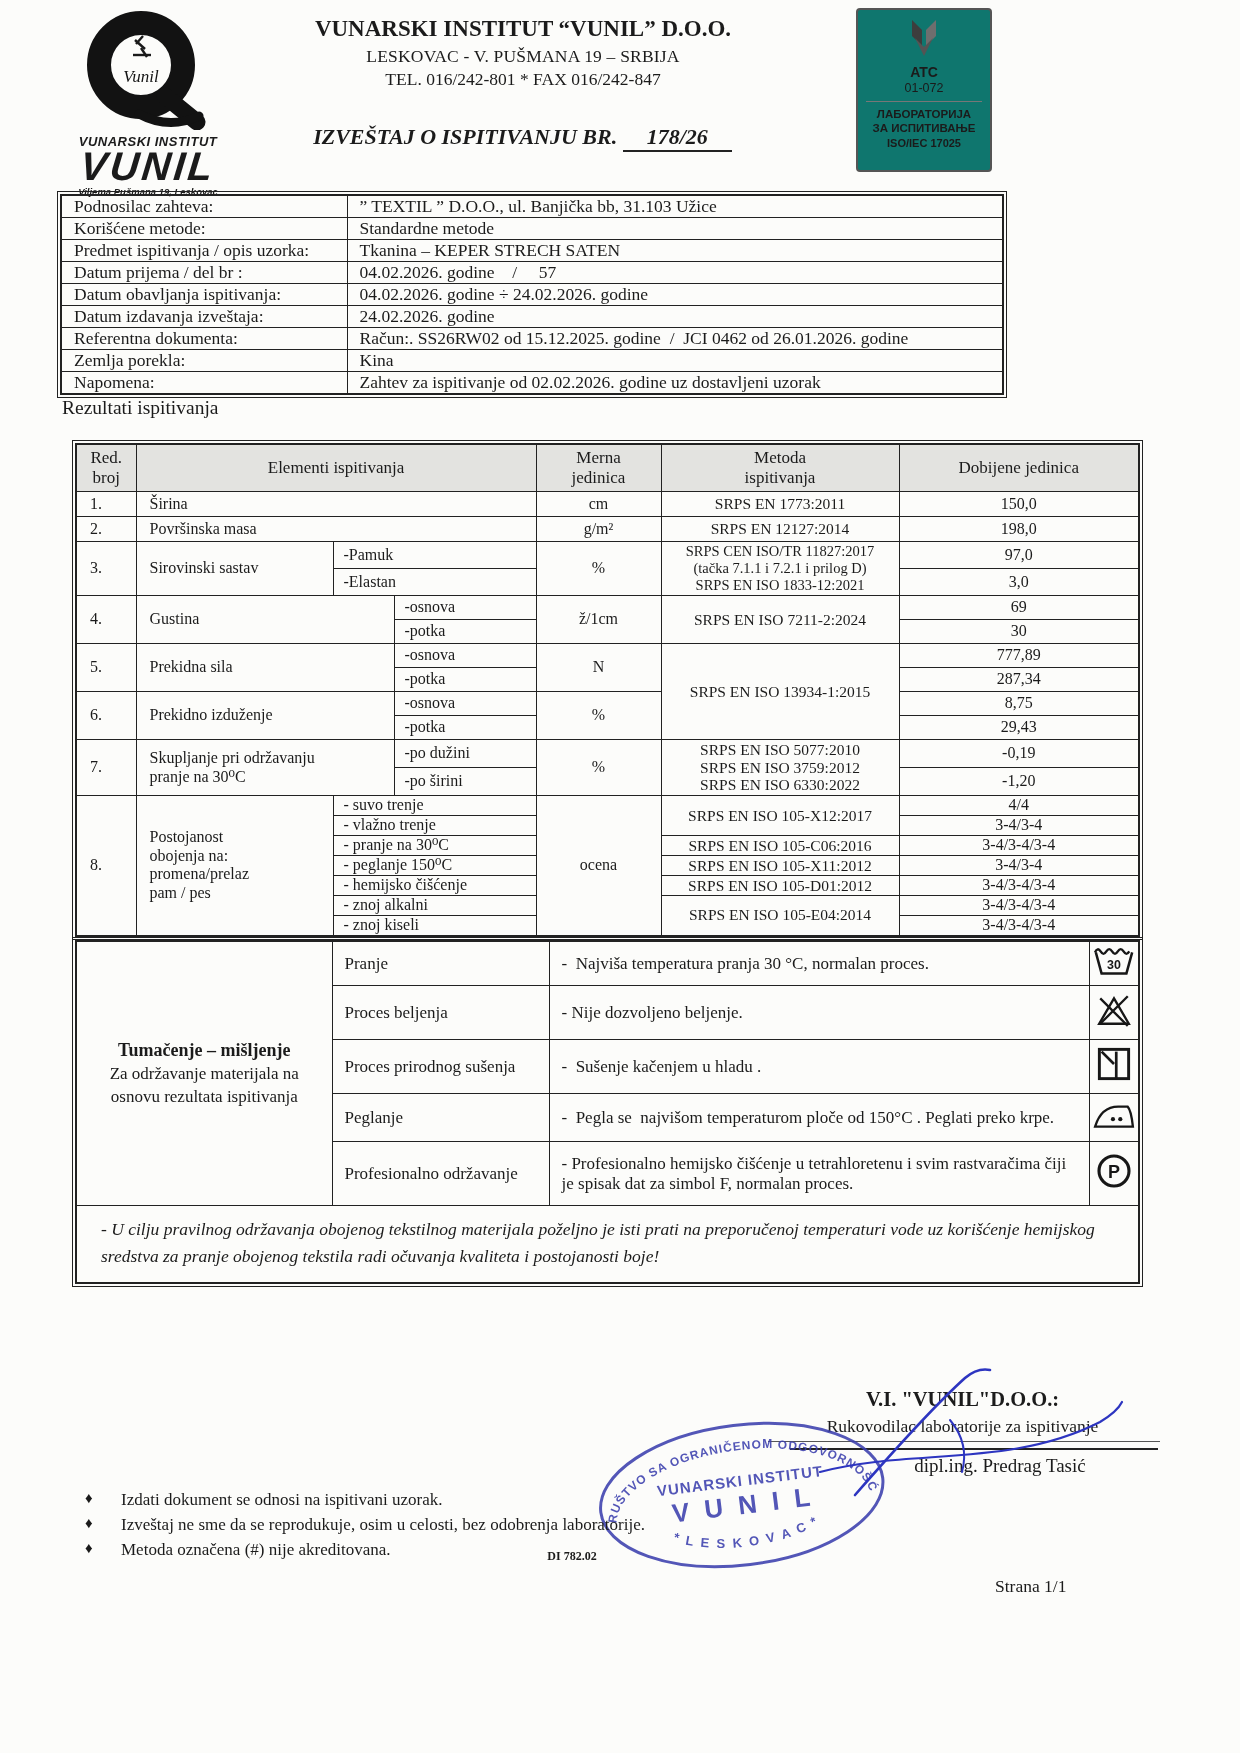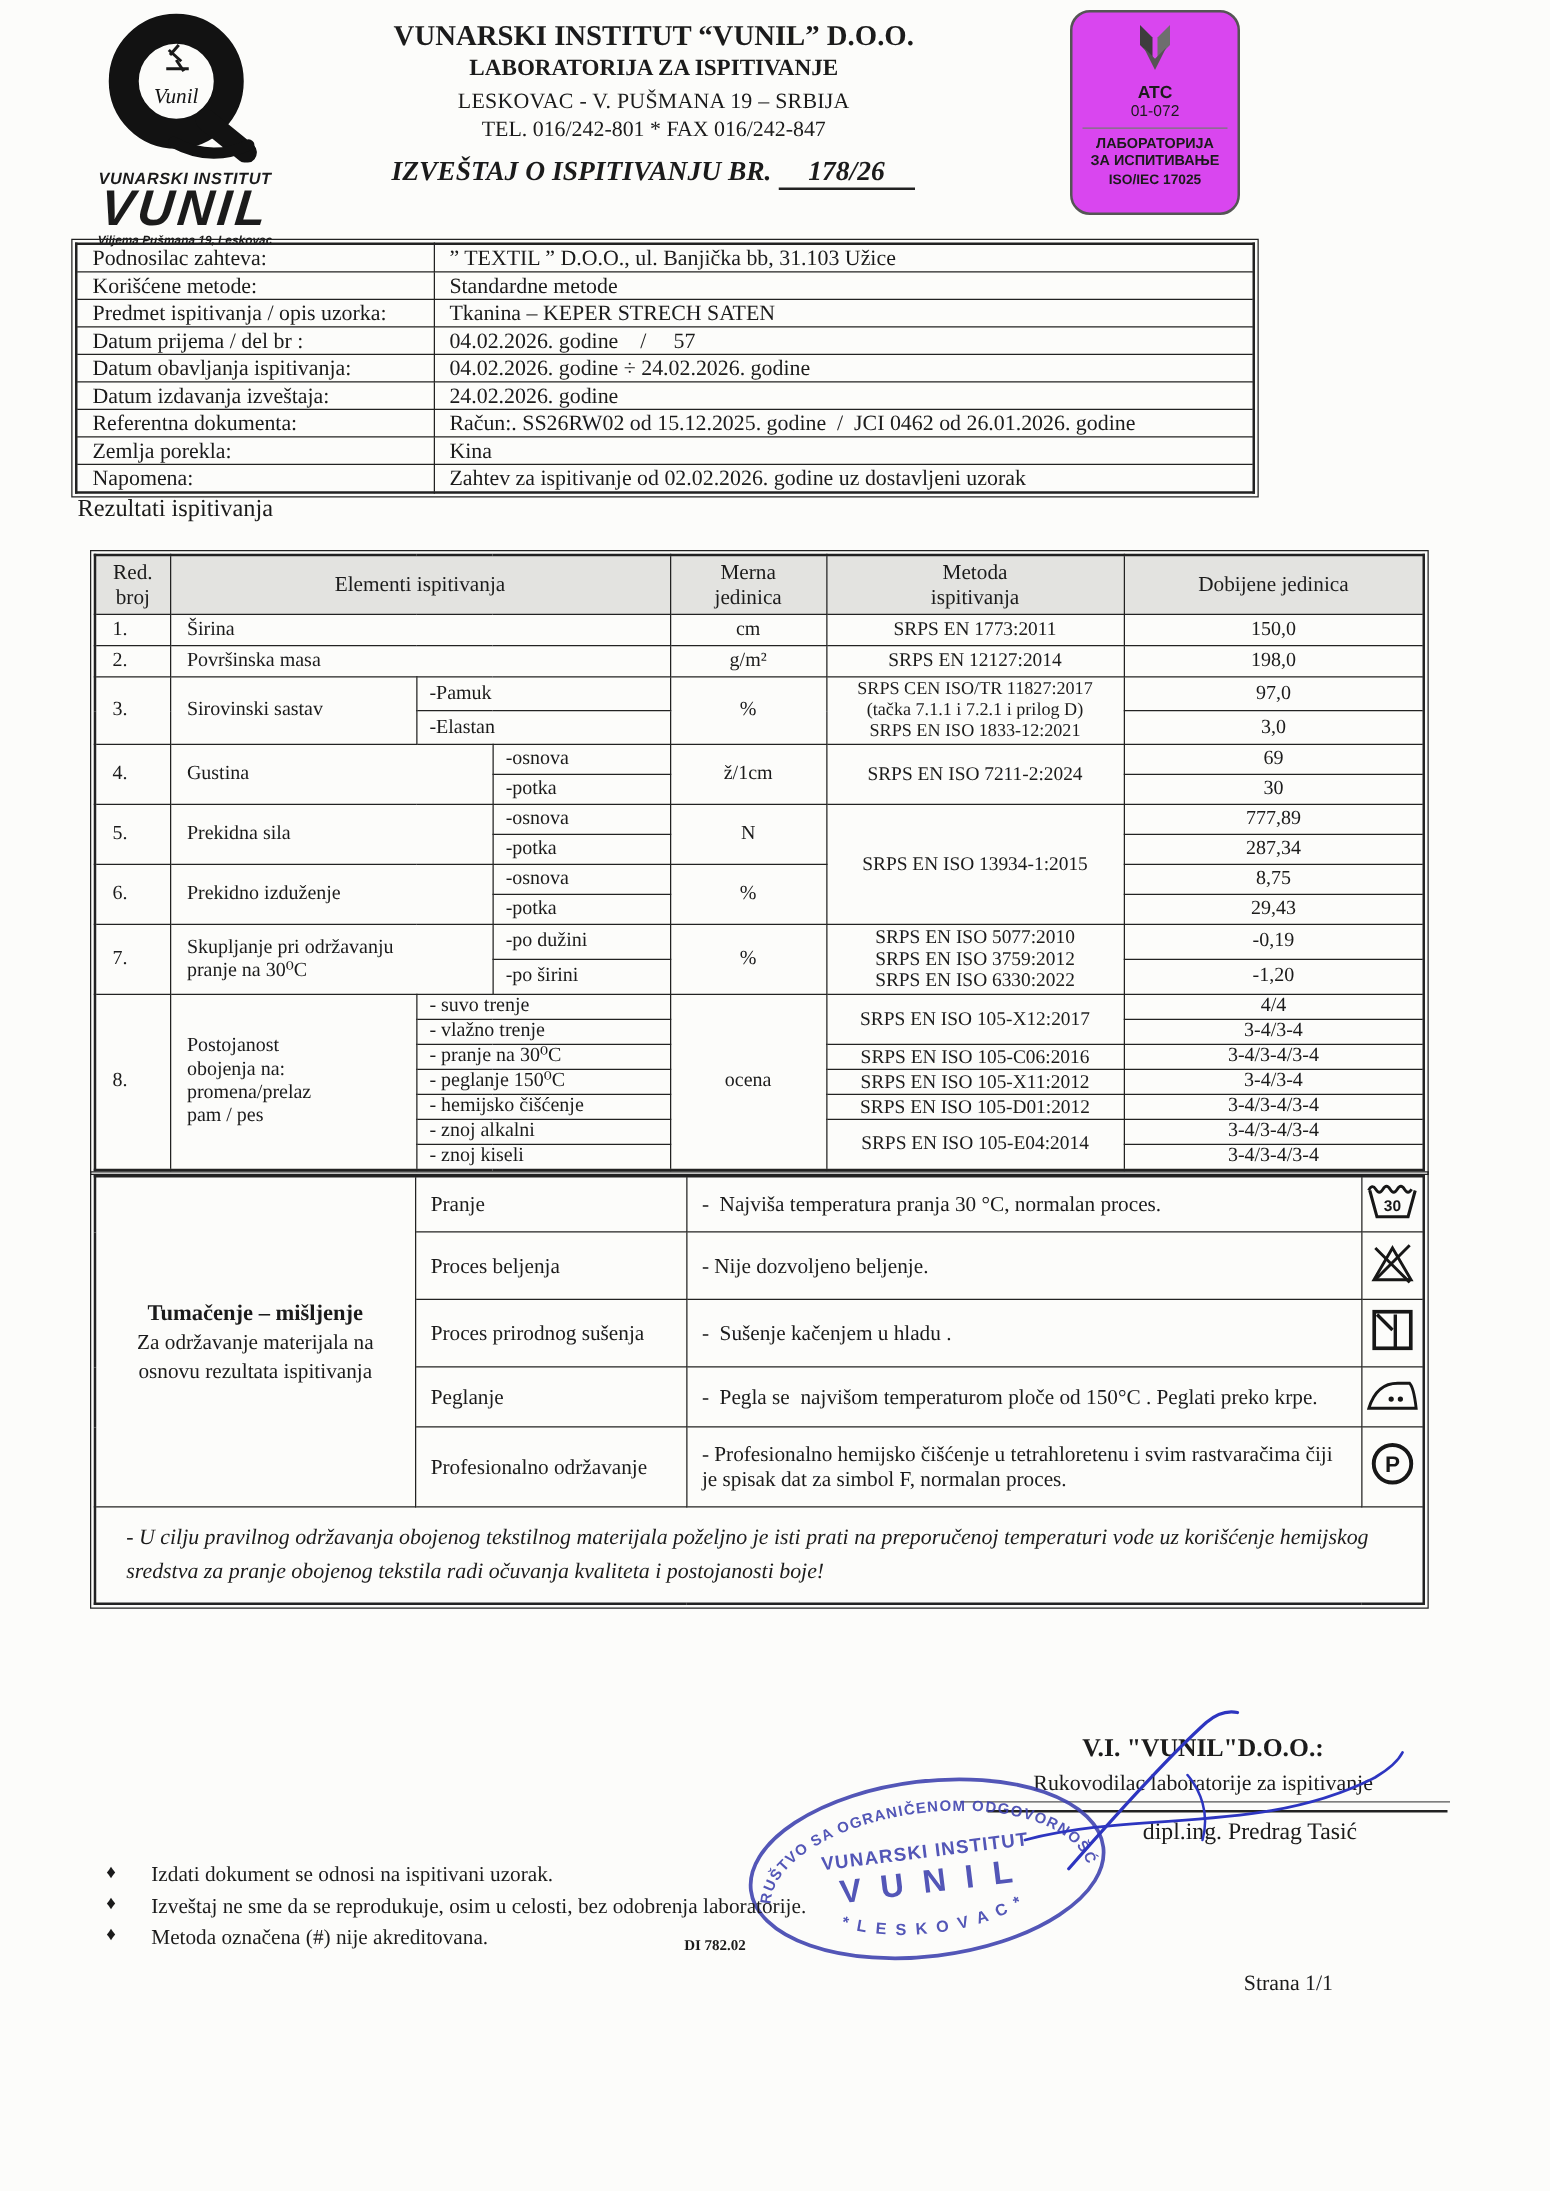--- a/index.html
+++ b/index.html
@@ -14,21 +14,21 @@
   .logo-inst{font-family:"Liberation Sans","DejaVu Sans",sans-serif;font-weight:bold;font-style:italic;font-size:13px;letter-spacing:.5px;margin-top:0;}
   .logo-brand{font-family:"Liberation Sans","DejaVu Sans",sans-serif;font-weight:bold;font-style:italic;font-size:40px;letter-spacing:3px;line-height:.85;transform:skewX(-6deg);}
   .logo-addr{font-family:"Liberation Sans","DejaVu Sans",sans-serif;font-weight:bold;font-style:italic;font-size:9.5px;margin-top:3px;}
   .title-block{position:absolute;left:268px;top:16px;width:510px;text-align:center;}
   .t1{font-size:23px;font-weight:bold;}
   .t2{font-size:18.5px;font-weight:bold;margin-top:3px;}
   .t3{font-size:17.5px;margin-top:4px;letter-spacing:.2px;}
   .t4{font-size:17.5px;margin-top:2px;}
   .report-title{position:absolute;left:250px;top:124px;width:545px;text-align:center;font-size:22px;font-weight:bold;font-style:italic;}
   .report-no{border-bottom:2.5px solid #222;padding:0 24px;display:inline-block;}
-  .ats-box{position:absolute;left:856px;top:8px;width:132px;height:160px;border:2px solid #555;border-radius:16px;text-align:center;font-family:"Liberation Sans","DejaVu Sans",sans-serif;background:#d946ef;}
+  .ats-box{position:absolute;left:856px;top:8px;width:132px;height:160px;border:2px solid #555;border-radius:4px;text-align:center;font-family:"Liberation Sans","DejaVu Sans",sans-serif;background:#0f766e;}
   .ats-name{font-weight:bold;font-size:14px;margin-top:2px;}
   .ats-num{font-size:12.5px;margin-top:1px;}
   .ats-div{border-top:1.5px solid #777;margin:6px 8px 5px 8px;}
   .ats-l{font-size:11.5px;font-weight:bold;line-height:1.25;}
   .ats-std{font-size:11px;font-weight:bold;margin-top:1px;}
   
   table{border-collapse:collapse;table-layout:fixed;}
   .dbl{outline:1.5px solid #222;outline-offset:2px;}
   
   .info-table{position:absolute;left:60px;top:194px;width:944px;border:2px solid #222;}
@@ -85,21 +85,20 @@
     </g>
     <text x="68" y="72" font-size="17" font-style="italic" text-anchor="middle" fill="#141414">Vunil</text>
   </svg>
   <div class="logo-inst">VUNARSKI INSTITUT</div>
   <div class="logo-brand">VUNIL</div>
   <div class="logo-addr">Viljema Pušmana 19, Leskovac</div>
 </div>
 
 <div class="title-block">
   <div class="t1">VUNARSKI INSTITUT “VUNIL” D.O.O.</div>
-  <div class="t2">LABORATORIJA ZA ISPITIVANJE</div>
   <div class="t3">LESKOVAC - V. PUŠMANA 19 – SRBIJA</div>
   <div class="t4">TEL. 016/242-801 * FAX  016/242-847</div>
 </div>
 
 <div class="report-title">
   <span>IZVEŠTAJ O ISPITIVANJU BR.</span>
   <span class="report-no">178/26</span>
 </div>
 
 <div class="ats-box">

